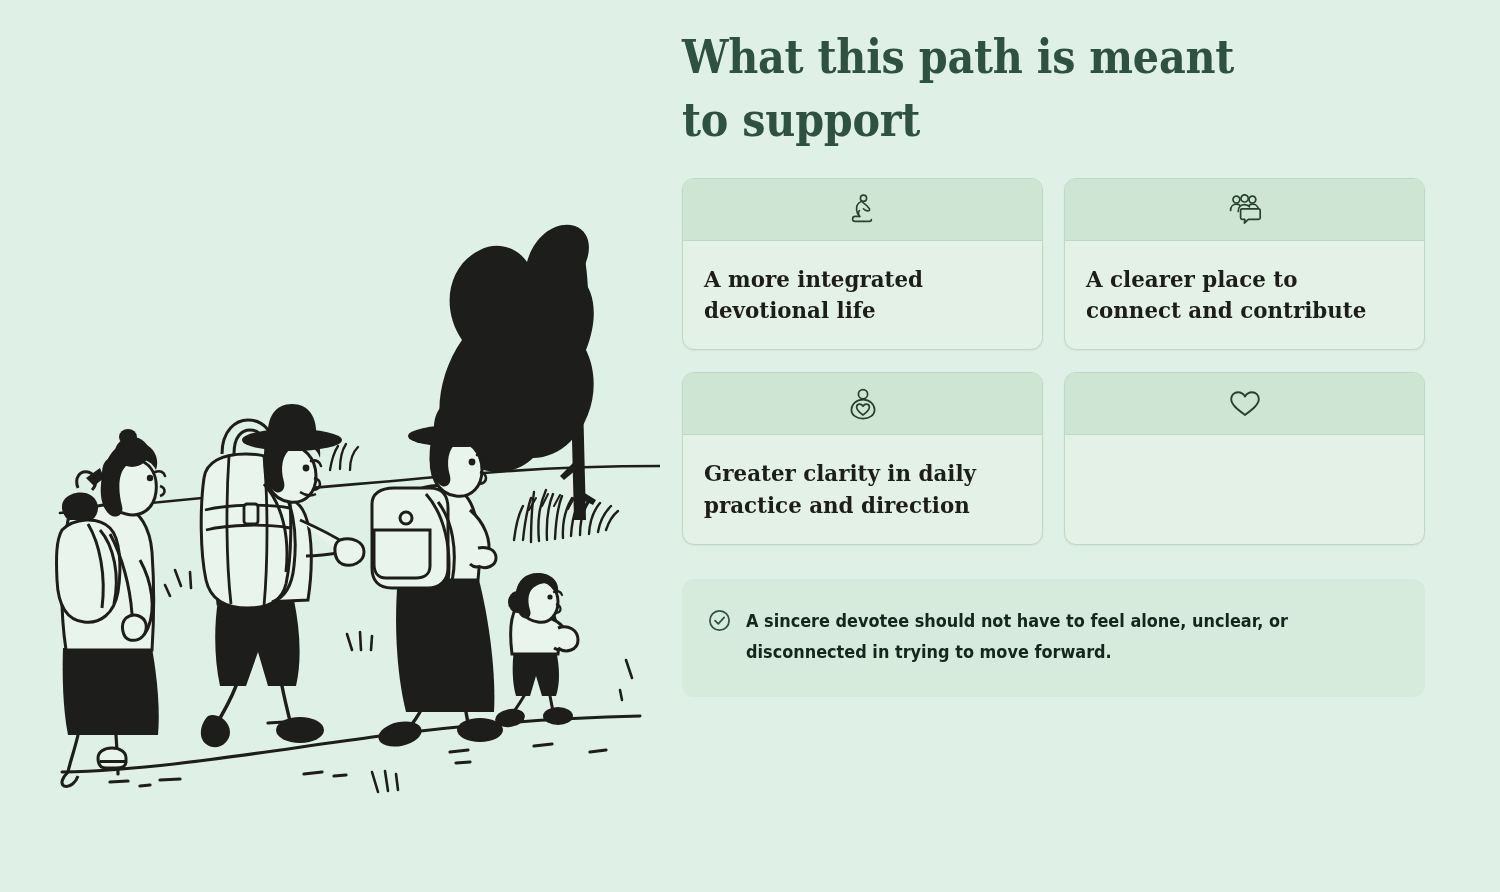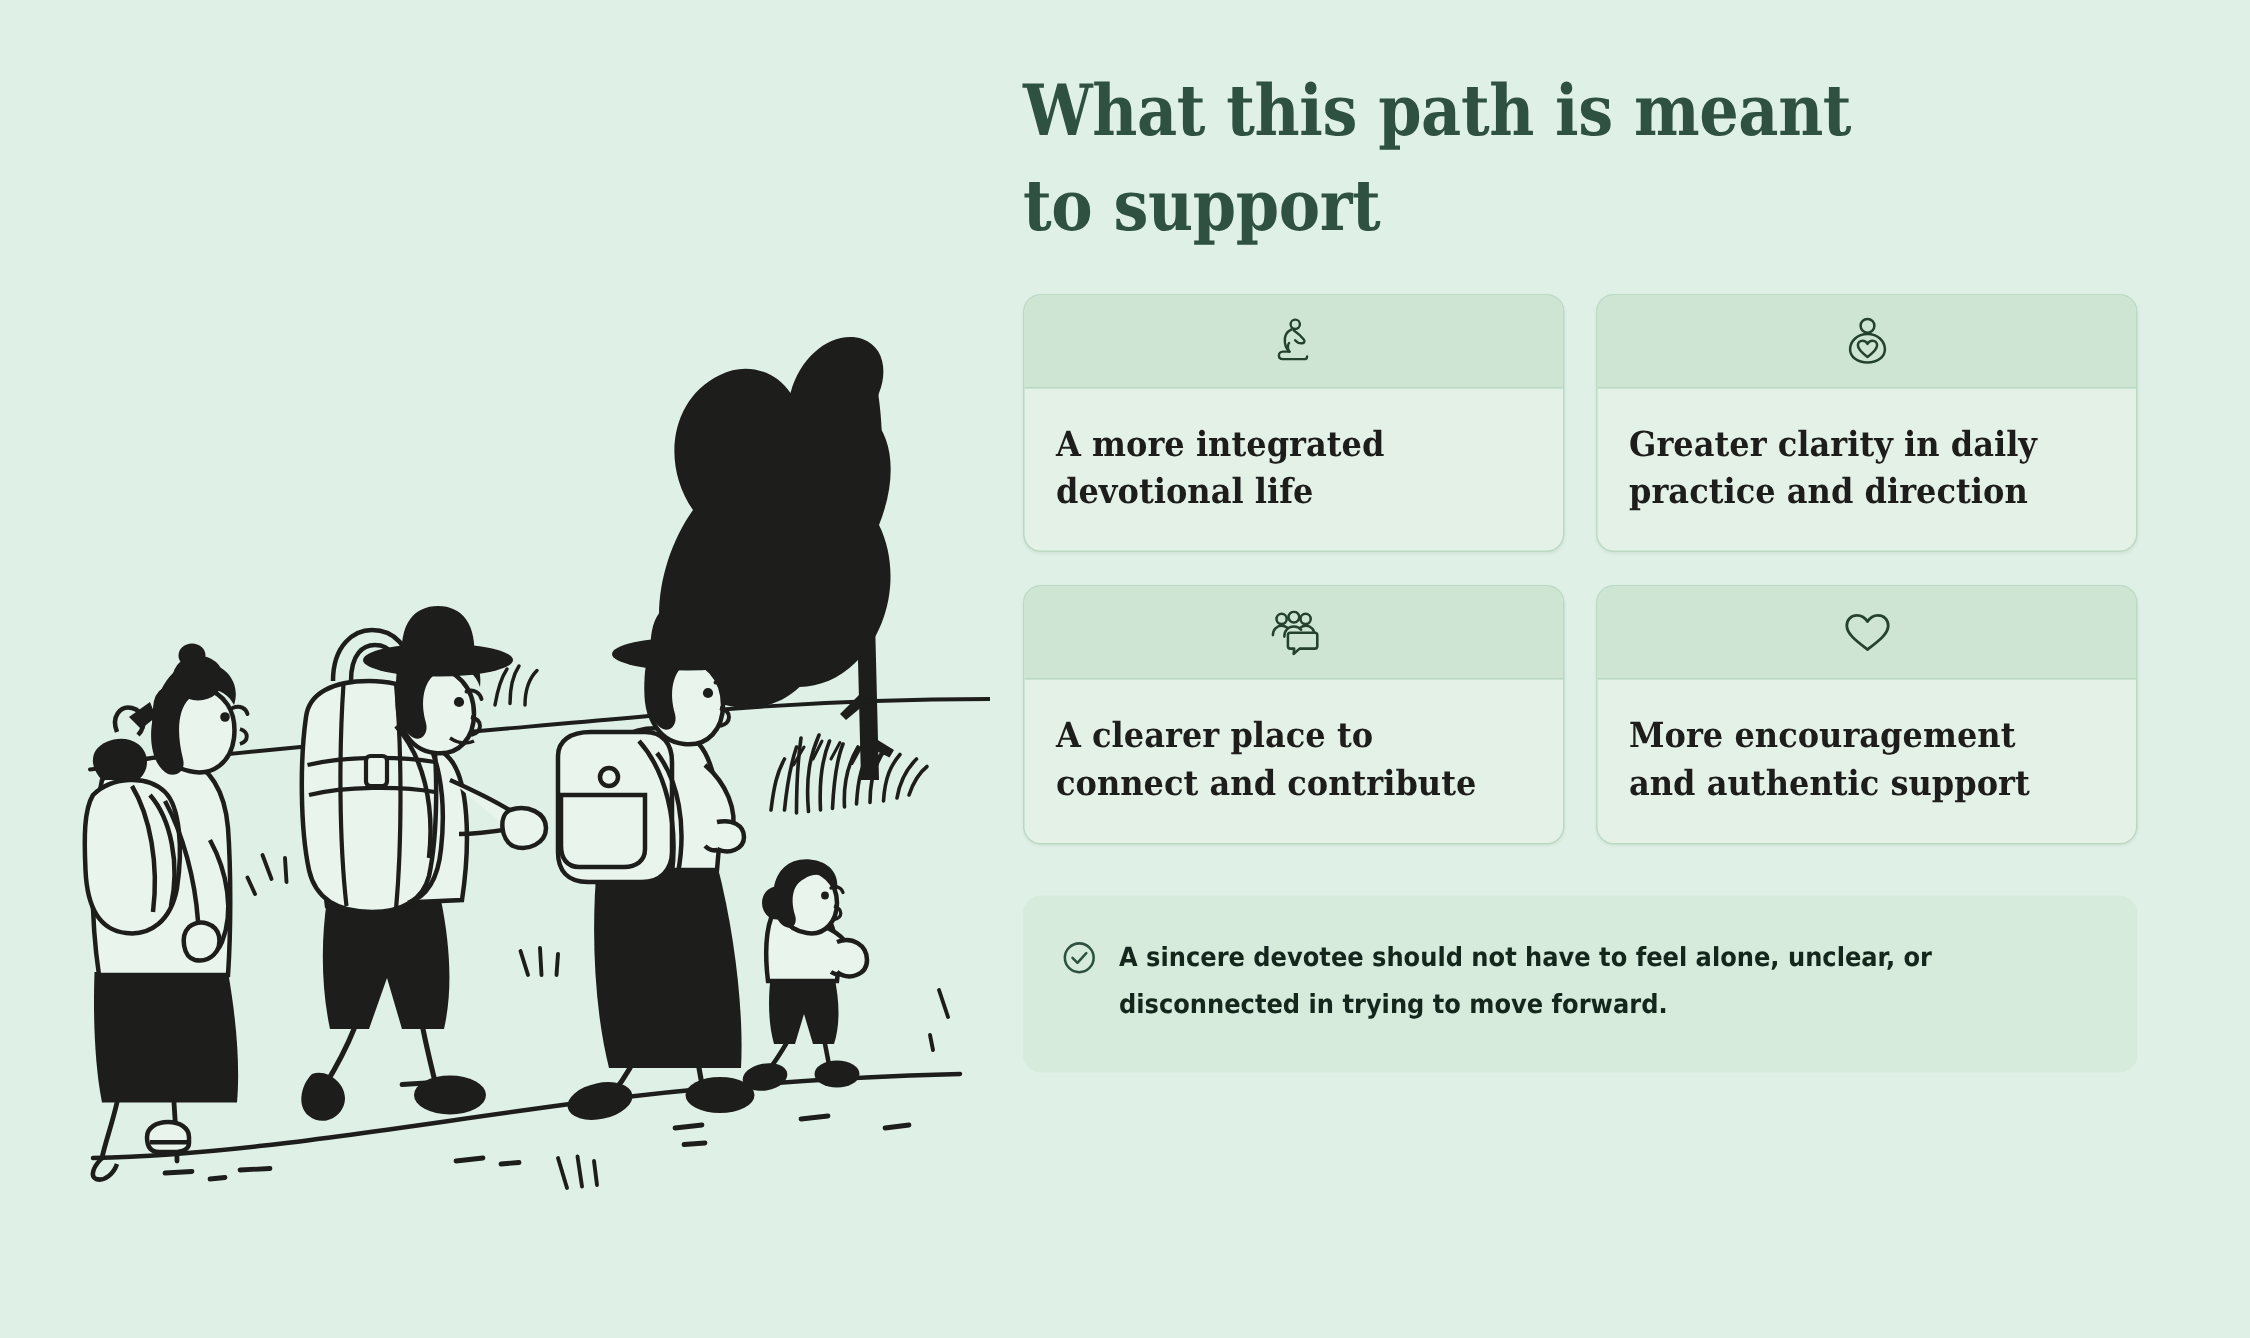--- a/index.html
+++ b/index.html
@@ -35,21 +35,21 @@
     top: 0;
     width: 660px;
     height: 892px;
     display: block;
   }
 
   
   .content-pane {
     position: relative;
     flex: 1 1 auto;
-    padding: 44px 75px 0 22px;
+    padding: 26px 75px 0 22px;
     box-sizing: border-box;
   }
   .page-title {
     font-family: "DejaVu Serif", "Liberation Serif", serif;
     font-weight: 700;
     font-size: 47px;
     line-height: 1.34;
     letter-spacing: -0.3px;
     color: #2f5141;
     margin: 0 0 26px 0;
@@ -420,38 +420,20 @@
                        L 20.4 27.4 C 21.6 27.4 22.4 26.6 22.4 25.6"></path>
               <path d="M10.4 16.6 C 9.2 18.2 9.4 20.8 10.6 22.4"></path>
             </svg>
           </span>
         </div>
         <div class="card-body">
           <div class="card-label">A more integrated devotional life</div>
         </div>
       </div>
 
-
-      <div class="benefit-card">
-        <div class="card-head">
-          <span class="card-icon">
-            <svg width="28" height="32" viewBox="0 0 28 32" fill="none" stroke="#25422f" stroke-width="1.7" stroke-linecap="round" stroke-linejoin="round">
-              <circle cx="14" cy="6.2" r="4.6"></circle>
-              <path d="M14 11.6 C 20.6 11.6 25.6 16.2 25.6 22 C 25.6 27 20.6 30.6 14 30.6
-                       C 7.4 30.6 2.4 27 2.4 22 C 2.4 16.2 7.4 11.6 14 11.6 Z"></path>
-              <path d="M14 27 C 10.2 24.2 7.6 21.8 7.6 19.2 C 7.6 17.4 9 16.2 10.7 16.2
-                       C 12 16.2 13.3 17 14 18.2 C 14.7 17 16 16.2 17.3 16.2
-                       C 19 16.2 20.4 17.4 20.4 19.2 C 20.4 21.8 17.8 24.2 14 27 Z"></path>
-            </svg>
-          </span>
-        </div>
-        <div class="card-body">
-          <div class="card-label">Greater clarity in daily practice and direction</div>
-        </div>
-      </div>
 
       <div class="benefit-card">
         <div class="card-head">
           <span class="card-icon">
             <svg width="34" height="30" viewBox="0 0 34 30" fill="none" stroke="#25422f" stroke-width="1.7" stroke-linecap="round" stroke-linejoin="round">
               <circle cx="8.4" cy="5.6" r="3.4"></circle>
               <circle cx="16.6" cy="4.4" r="3.6"></circle>
               <circle cx="24.4" cy="5.6" r="3.4"></circle>
               <path d="M2.6 16.4 C 2.6 12.6 5.2 10.2 8.4 10.2 C 9.8 10.2 11 10.6 12 11.4"></path>
               <path d="M21 11.4 C 22 10.6 23.2 10.2 24.6 10.2 C 27.8 10.2 30.4 12.6 30.4 16.4"></path>
@@ -463,29 +445,44 @@
           </span>
         </div>
         <div class="card-body">
           <div class="card-label">A clearer place to connect and contribute</div>
         </div>
       </div>
 
       <div class="benefit-card">
         <div class="card-head">
           <span class="card-icon">
+            <svg width="28" height="32" viewBox="0 0 28 32" fill="none" stroke="#25422f" stroke-width="1.7" stroke-linecap="round" stroke-linejoin="round">
+              <circle cx="14" cy="6.2" r="4.6"></circle>
+              <path d="M14 11.6 C 20.6 11.6 25.6 16.2 25.6 22 C 25.6 27 20.6 30.6 14 30.6
+                       C 7.4 30.6 2.4 27 2.4 22 C 2.4 16.2 7.4 11.6 14 11.6 Z"></path>
+              <path d="M14 27 C 10.2 24.2 7.6 21.8 7.6 19.2 C 7.6 17.4 9 16.2 10.7 16.2
+                       C 12 16.2 13.3 17 14 18.2 C 14.7 17 16 16.2 17.3 16.2
+                       C 19 16.2 20.4 17.4 20.4 19.2 C 20.4 21.8 17.8 24.2 14 27 Z"></path>
+            </svg>
+          </span>
+        </div>
+        <div class="card-body">
+          <div class="card-label">Greater clarity in daily practice and direction</div>
+        </div>
+      </div>
+
+      <div class="benefit-card">
+        <div class="card-head">
+          <span class="card-icon">
             <svg width="34" height="30" viewBox="0 0 34 30" fill="none" stroke="#25422f" stroke-width="1.9" stroke-linecap="round" stroke-linejoin="round">
               <path d="M17 26 C 9.4 20.2 3.2 15.6 3.2 10 C 3.2 6 6.2 3.2 10 3.2
                        C 12.8 3.2 15.5 4.9 17 7.4 C 18.5 4.9 21.2 3.2 24 3.2
                        C 27.8 3.2 30.8 6 30.8 10 C 30.8 15.6 24.6 20.2 17 26 Z"></path>
             </svg>
           </span>
-        </div>
-        <div class="card-body">
-          <div class="card-label">More encouragement and authentic support</div>
         </div>
       </div>
 
     </div>
 
     <div class="callout">
       <span class="callout-icon">
         <svg width="23" height="23" viewBox="0 0 23 23" fill="none" stroke="#2f5141" stroke-width="1.7" stroke-linecap="round" stroke-linejoin="round">
           <circle cx="11.5" cy="11.5" r="9.6"></circle>
           <path d="M7 11.6 L 10.3 14.9 L 16.2 8.4"></path>

